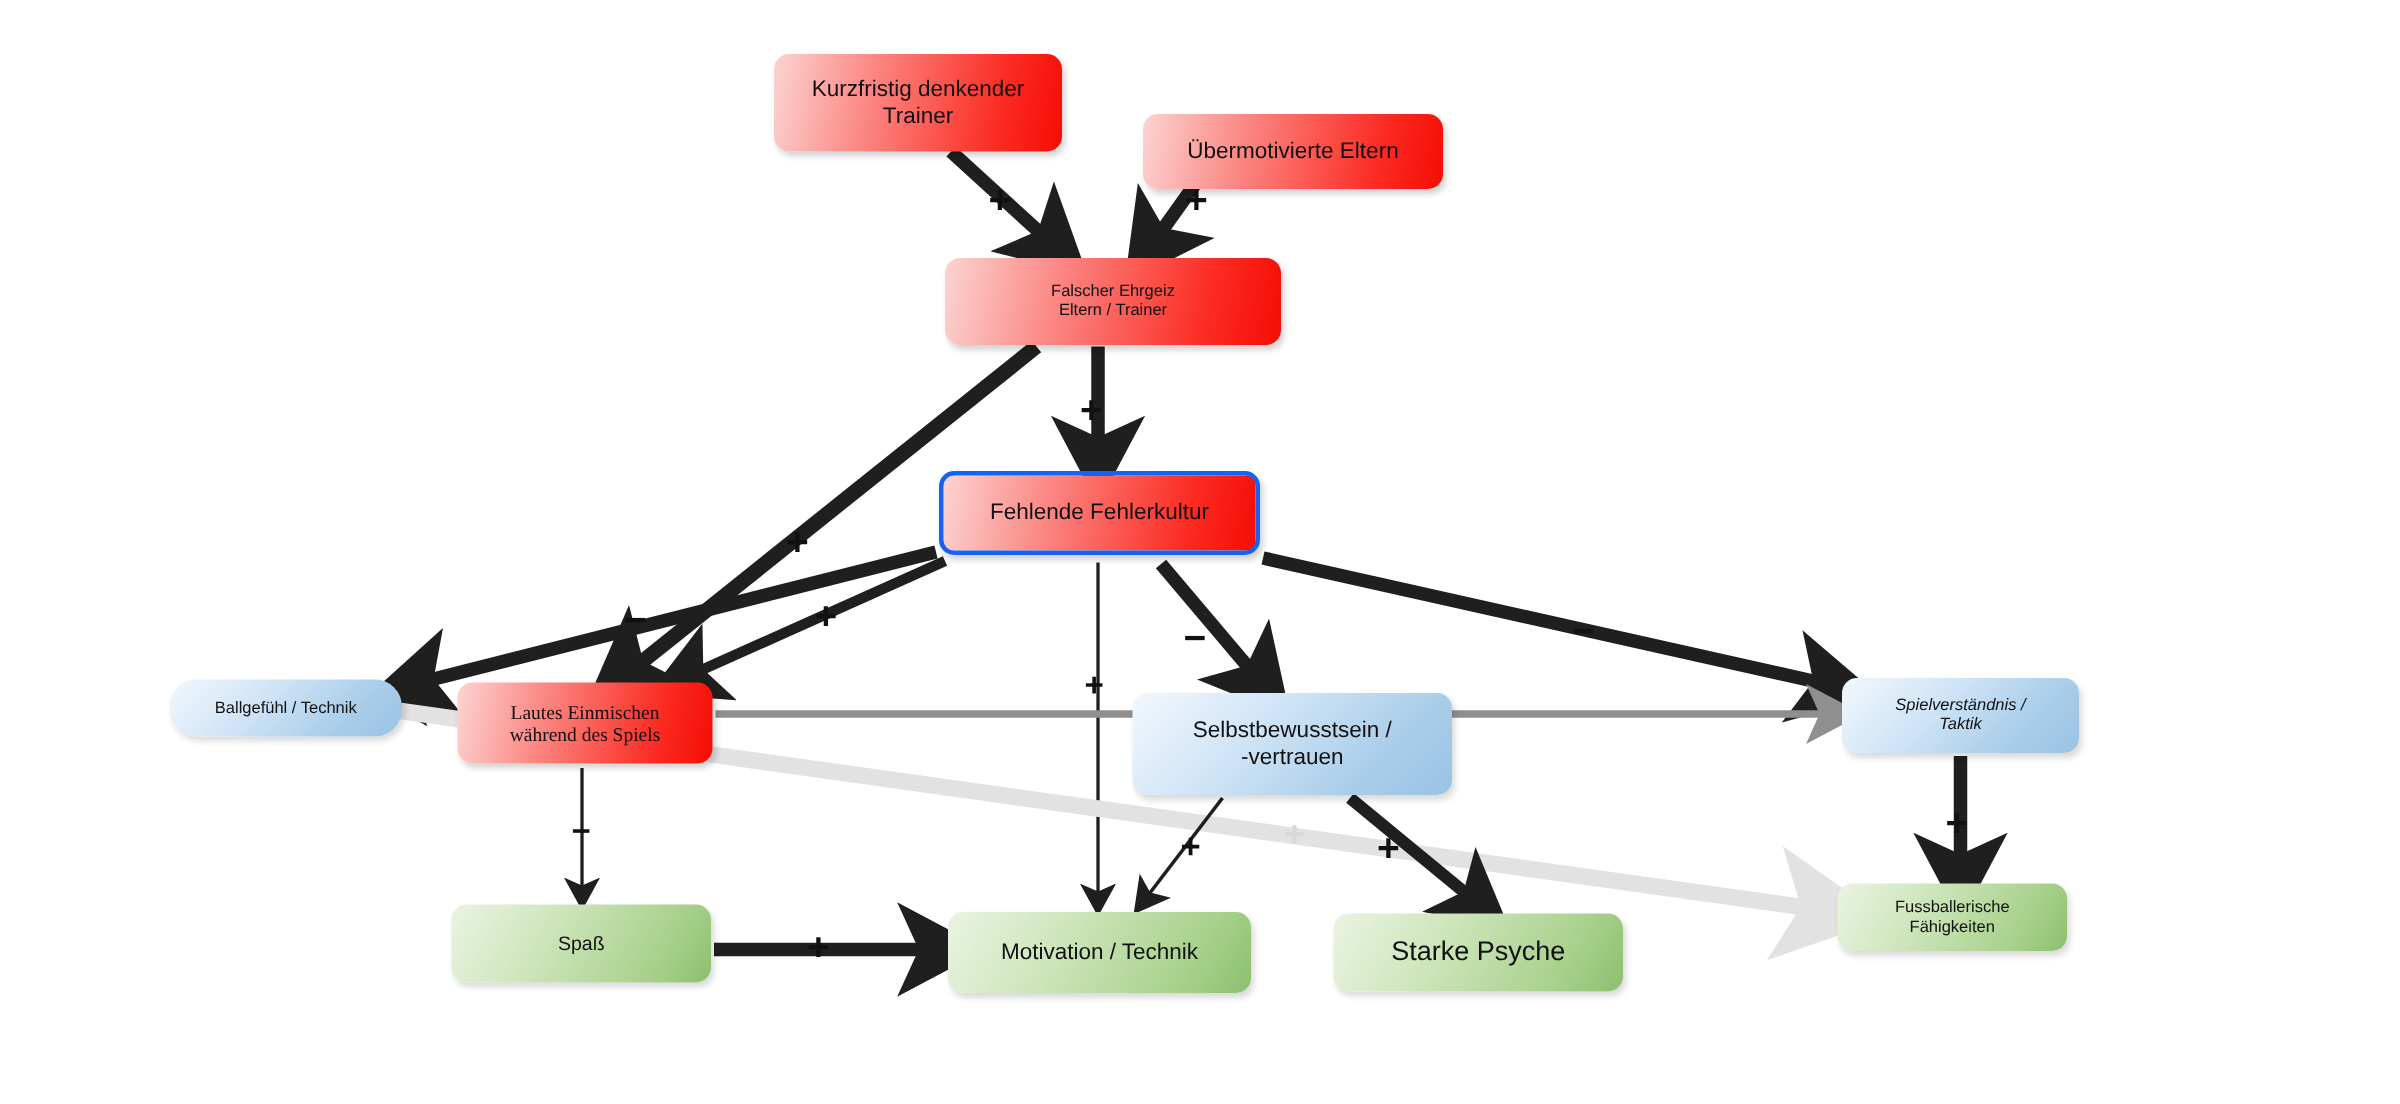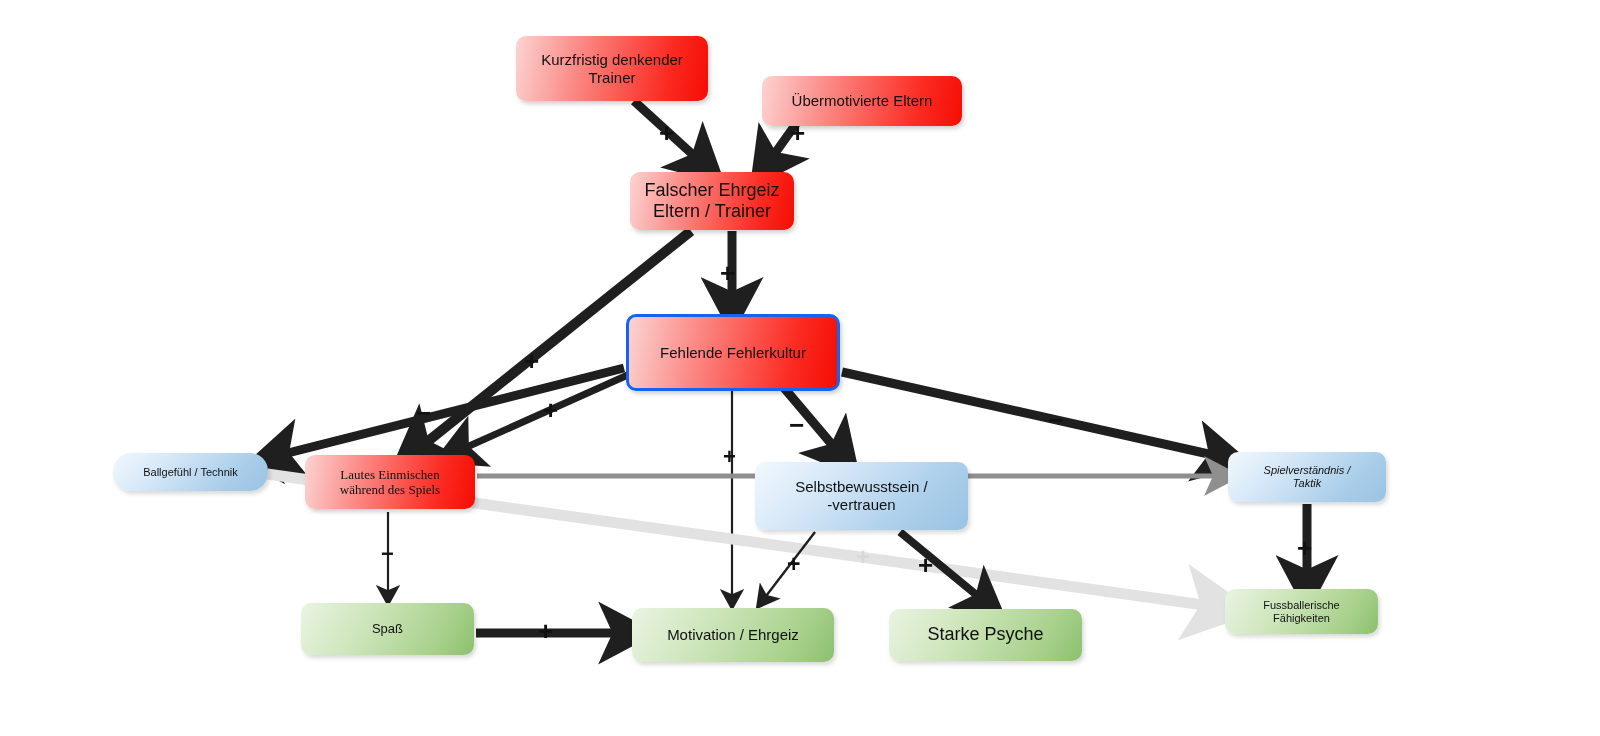--- a/index.html
+++ b/index.html
@@ -92,28 +92,28 @@
       <span>Trainer</span>
     </div>
   </div>
 
   <div class="node n-red" style="left:762px;top:36px;width:200px;height:50px;font-size:15px;margin-top:40px;">
     <div>
         <span>Übermotivierte Eltern</span>
       </div>
   </div>
 
-  <div class="node n-red" style="left:630px;top:172px;width:164px;height:58px;font-size:18px;">
+  <div class="node n-red" style="left:630px;top:172px;width:224px;height:58px;font-size:11px;">
     <div>
       <span>Falscher Ehrgeiz</span>
       <span>Eltern / Trainer</span>
     </div>
   </div>
 
-  <div class="node n-red selected" style="left:626px;top:314px;width:214px;height:77px;font-size:15px;">
+  <div class="node n-red selected" style="left:626px;top:314px;width:214px;height:56px;font-size:15px;">
     <div>
         <span>Fehlende Fehlerkultur</span>
       </div>
   </div>
 
   <div class="node n-blue" style="left:113px;top:453px;width:155px;height:38px;font-size:11px;border-radius:18px;">
     <div>
         <span>Ballgefühl / Technik</span>
       </div>
   </div>
@@ -140,21 +140,21 @@
   </div>
 
   <div class="node n-green" style="left:301px;top:603px;width:173px;height:52px;font-size:13px;">
     <div>
         <span>Spaß</span>
       </div>
   </div>
 
   <div class="node n-green" style="left:632px;top:608px;width:202px;height:54px;font-size:15px;">
     <div>
-        <span>Motivation / Ehrgeiz</span>
+        <span>Motivation / Technik</span>
       </div>
   </div>
 
   <div class="node n-green" style="left:889px;top:609px;width:193px;height:52px;font-size:18px;">
     <div>
         <span>Starke Psyche</span>
       </div>
   </div>
 
   <div class="node n-green" style="left:1225px;top:589px;width:153px;height:45px;font-size:11px;">

